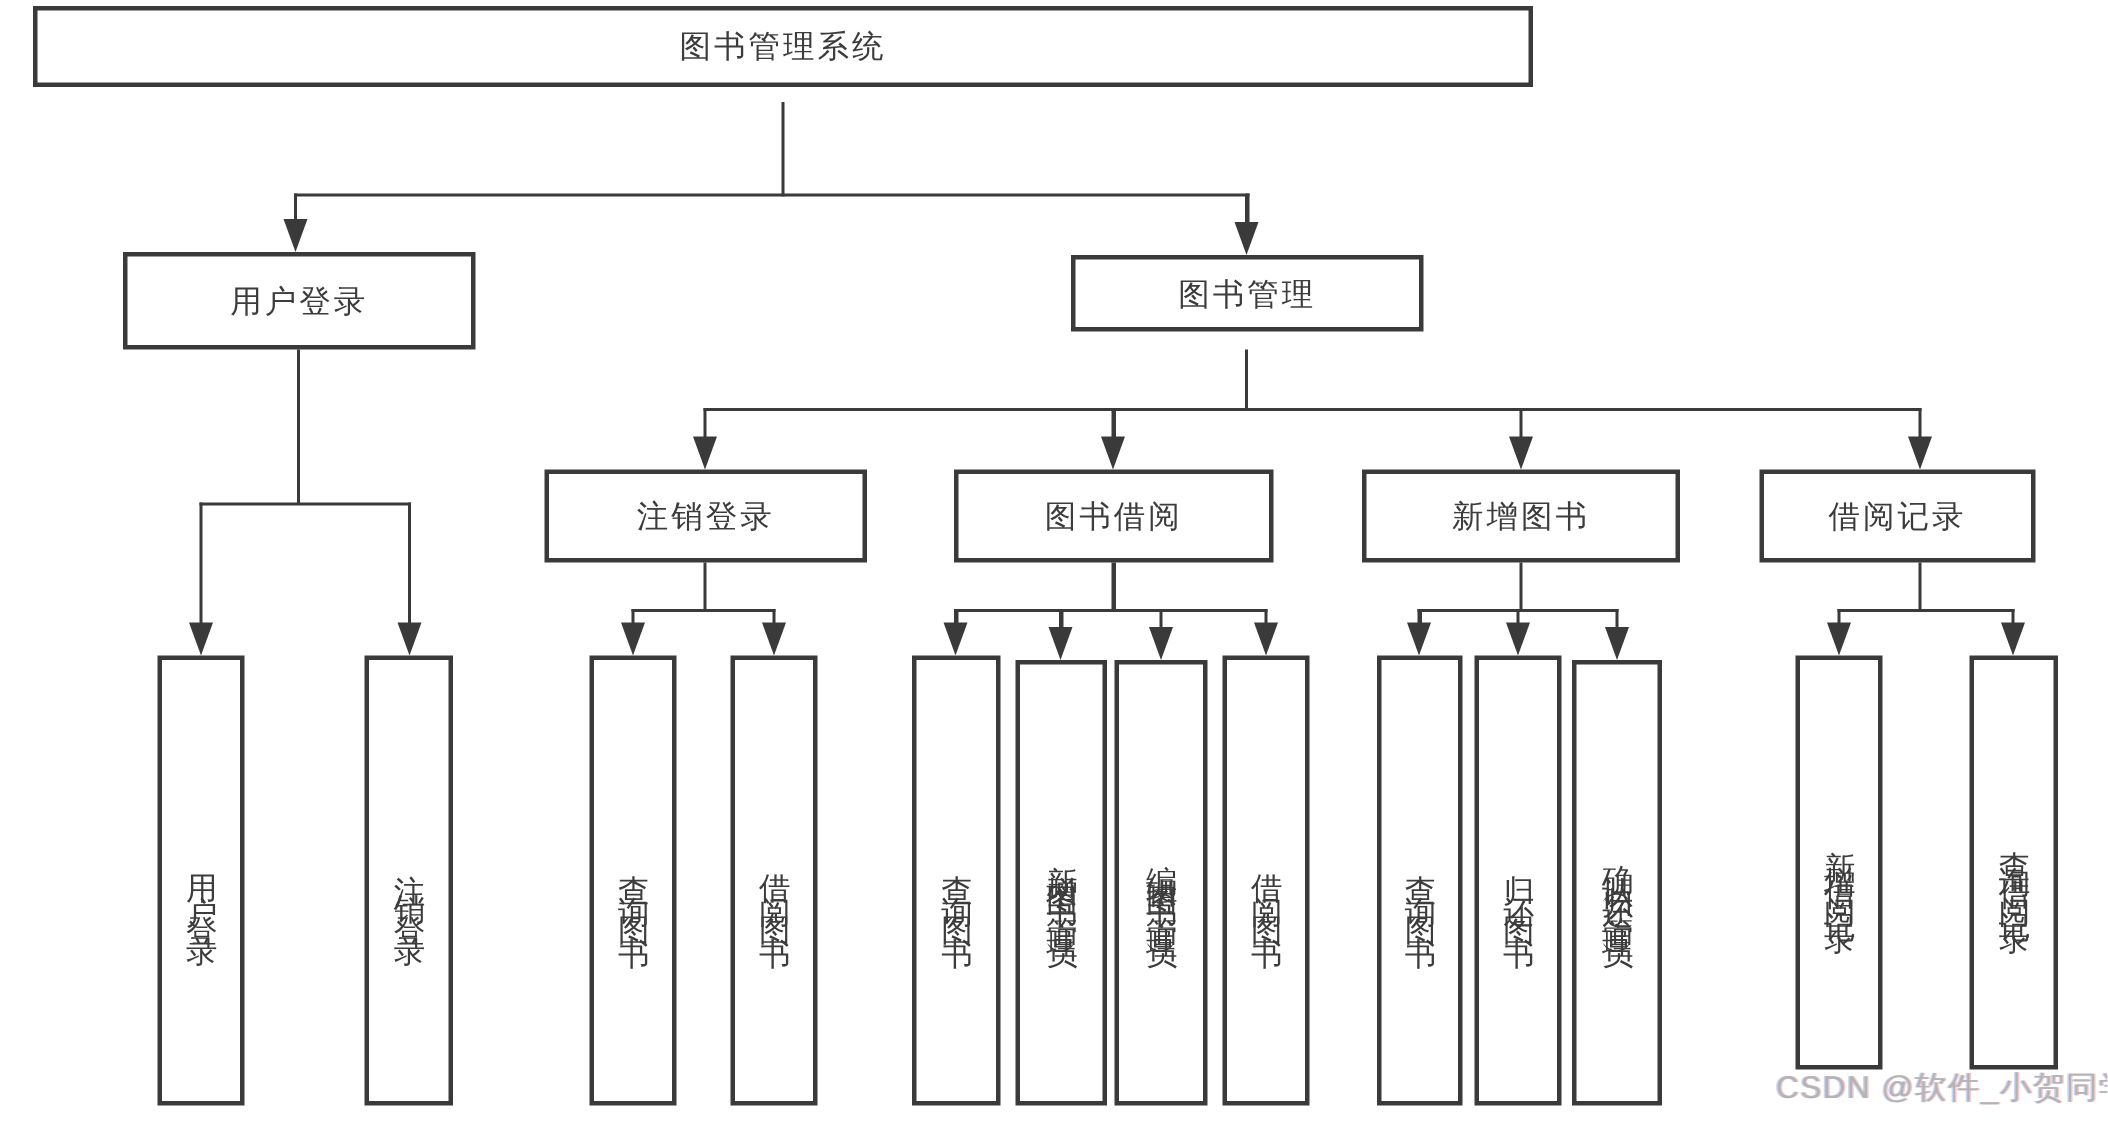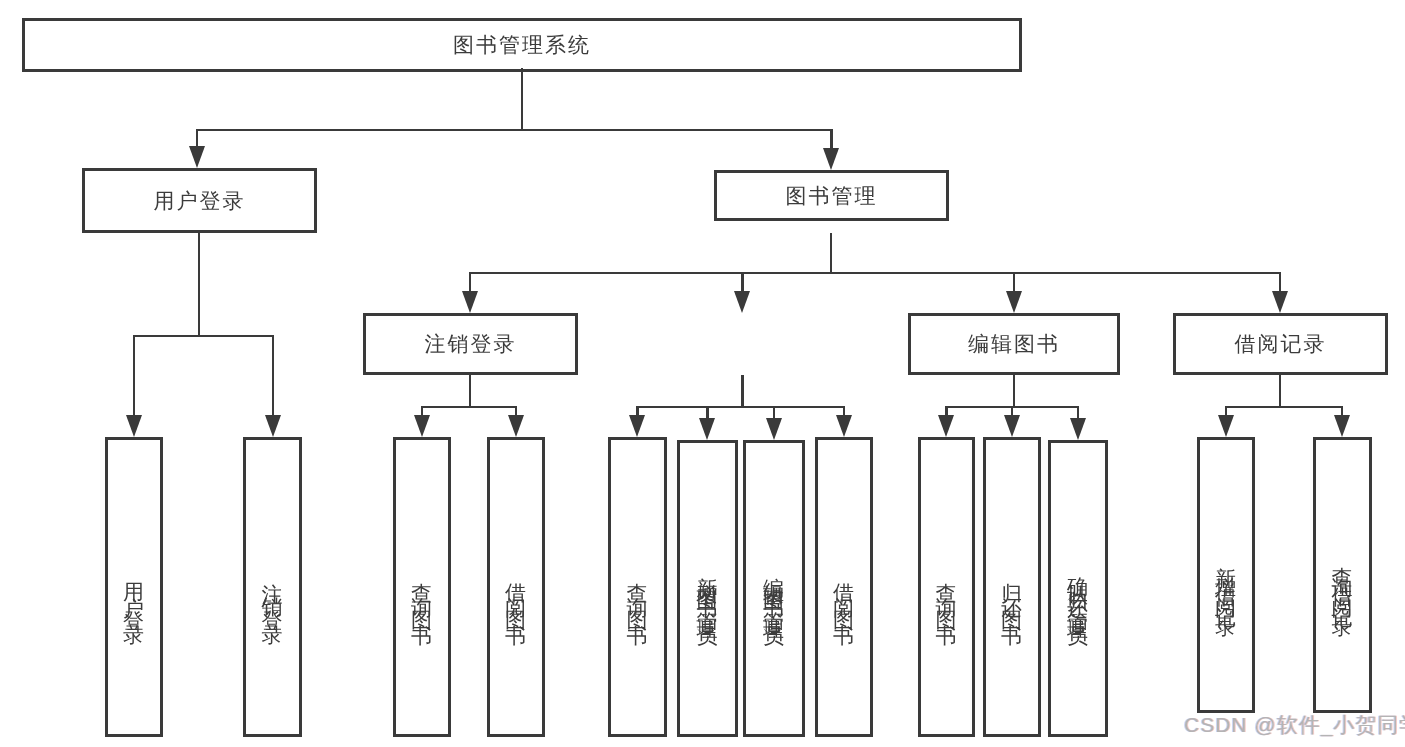--- a/index.html
+++ b/index.html
@@ -57,21 +57,21 @@
     white-space:nowrap;
     z-index:10;
     text-shadow:1px 0 0 rgba(220,90,80,0.30), -1px 0 0 rgba(90,120,220,0.30);
   }
 </style>
 </head>
 <body>
 
 <div id="canvas">
 
-  <div class="box h" style="left:22px;top:18px;width:1000px;height:54px">
+  <div class="box h" style="left:22px;top:4px;width:1000px;height:54px">
     <span class="lbl">图书管理系统</span>
   </div>
 
   <div class="ln" style="left:520.75px;top:68px;width:2.5px;height:62.5px"></div>
   <div class="ln" style="left:195.75px;top:128.5px;width:637px;height:2.5px"></div>
   <div class="ln" style="left:195.75px;top:128.5px;width:2.5px;height:19px"></div>
   <div class="arrow-down" style="left:188.5px;top:146px"></div>
   <div class="ln" style="left:830.25px;top:128.5px;width:2.5px;height:21px"></div>
   <div class="arrow-down" style="left:823px;top:148px"></div>
 
@@ -96,24 +96,27 @@
   <div class="ln" style="left:741.25px;top:271.5px;width:2.5px;height:21px"></div>
   <div class="arrow-down" style="left:734px;top:291px"></div>
   <div class="ln" style="left:1012.75px;top:271.5px;width:2.5px;height:21px"></div>
   <div class="arrow-down" style="left:1005.5px;top:291px"></div>
   <div class="ln" style="left:1278.75px;top:271.5px;width:2.5px;height:21px"></div>
   <div class="arrow-down" style="left:1271.5px;top:291px"></div>
 
   <div class="box h" style="left:363px;top:313px;width:215px;height:62px">
     <span class="lbl">注销登录</span>
   </div>
+  <div class="box h" style="left:636px;top:313px;width:213px;height:62px">
+    <span class="lbl">图书借阅</span>
+  </div>
   <div class="box h" style="left:908px;top:313px;width:212px;height:62px">
-    <span class="lbl">编辑图书</span>
+    <span class="lbl">新增图书</span>
   </div>
-  <div class="box h" style="left:1173px;top:313px;width:215px;height:62px">
+  <div class="box h" style="left:1173px;top:313px;width:184px;height:62px">
     <span class="lbl">借阅记录</span>
   </div>
 
   <div class="ln" style="left:468.75px;top:375px;width:2.5px;height:33px"></div>
   <div class="ln" style="left:420.75px;top:405.75px;width:96.5px;height:2.5px"></div>
   <div class="ln" style="left:420.75px;top:405.75px;width:2.5px;height:11.5px"></div>
   <div class="arrow-down" style="left:413.5px;top:415px"></div>
   <div class="ln" style="left:514.75px;top:405.75px;width:2.5px;height:11.5px"></div>
   <div class="arrow-down" style="left:507.5px;top:415px"></div>
 

